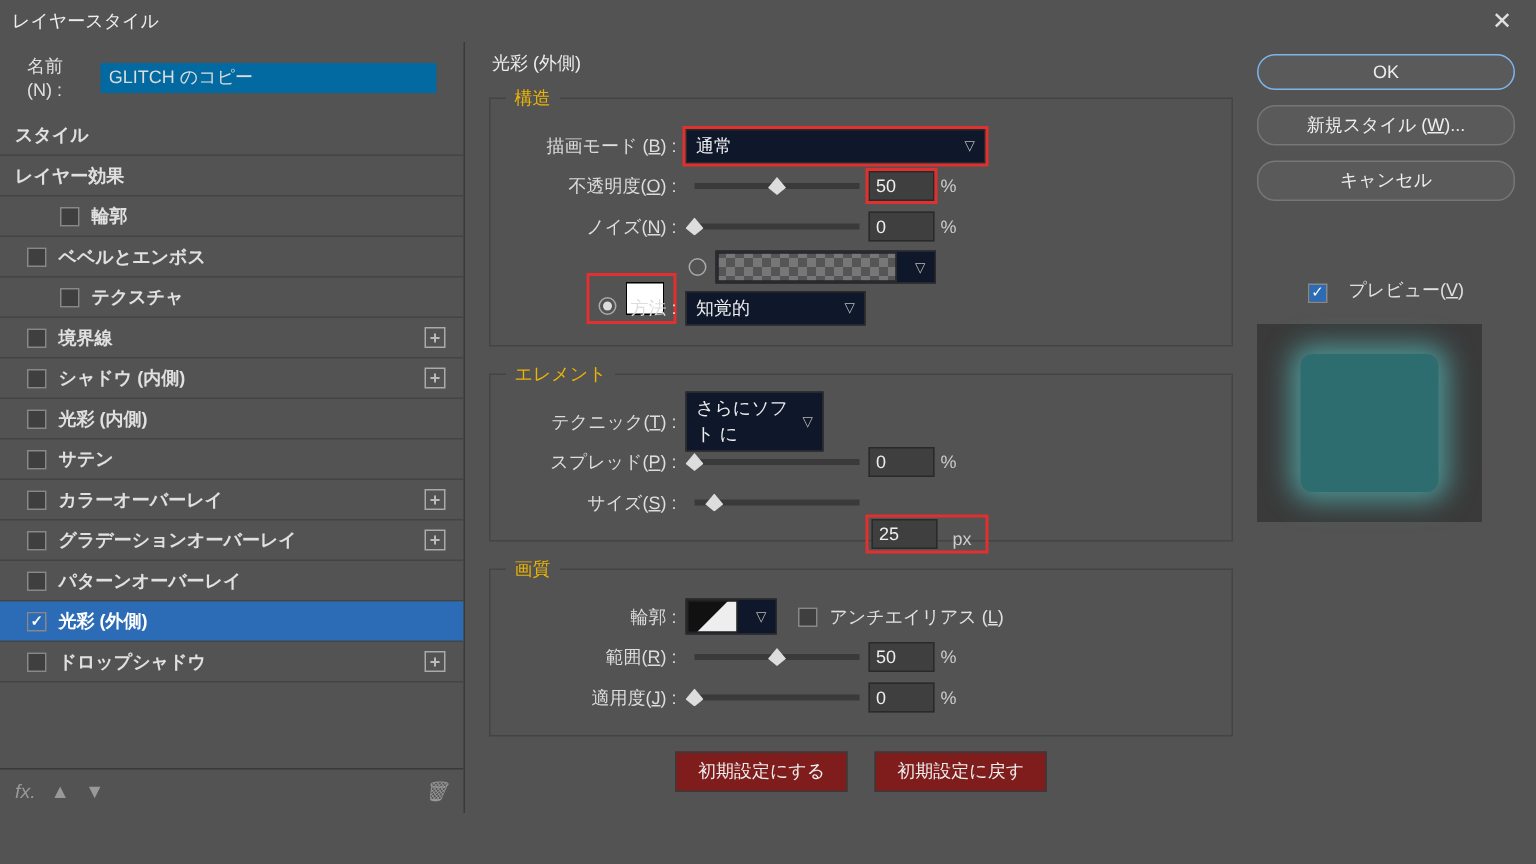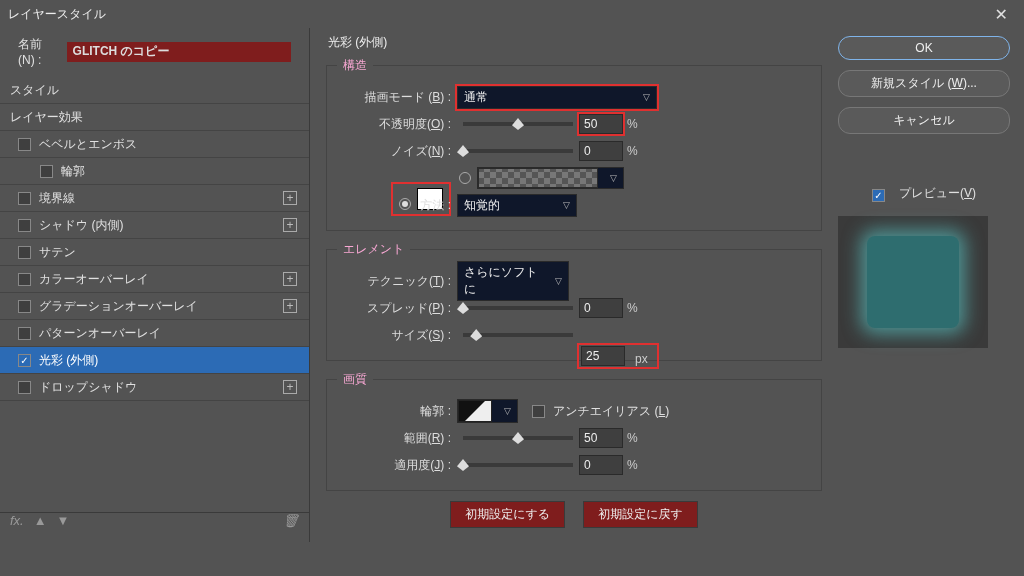--- a/index.html
+++ b/index.html
@@ -1,46 +1,46 @@
 <!DOCTYPE html>
 <html><head>
 <meta charset="utf-8">
 <style>
 * { box-sizing: border-box; margin: 0; padding: 0; font-family: "Yu Gothic", "Meiryo", sans-serif; }
 body { background: #535353; color: #e0e0e0; font-size: 12px; width: 1024px; height: 576px; overflow: hidden; }
 .titlebar { height: 28px; display: flex; align-items: center; justify-content: space-between; padding: 0 8px; background: #535353; }
 .titlebar .title { color: #eee; font-size: 12px; }
 .close-x { font-size: 16px; cursor: pointer; padding: 0 8px; }
 .name-row { display: flex; align-items: center; padding: 8px 18px 10px; gap: 8px; }
-.name-row input { background: #7f1d1d; border: none; color: #ddd; padding: 3px 6px; width: 260px; font-size: 12px; font-weight: bold; }
+.name-row input { background: #0369a1; border: none; color: #ddd; padding: 3px 6px; width: 260px; font-size: 12px; }
 .main { display: flex; height: calc(100% - 28px - 34px); }
 .sidebar { width: 310px; display: flex; flex-direction: column; border-right: 1px solid #3a3a3a; }
-.style-list { flex: 1; overflow: auto; }
+.style-list { flex: 1; overflow: auto; font-weight: bold; }
 .style-list .item { display: flex; align-items: center; padding: 5px 10px 5px 18px; border-bottom: 1px solid #444; height: 27px; position: relative; }
 .style-list .item.sub { padding-left: 40px; }
 .style-list .item.active { background: #2c6bb5; color: #fff; }
 .style-list .item.section { padding-left: 10px; }
 .chk { width: 13px; height: 13px; border: 1px solid #888; margin-right: 8px; display: inline-flex; align-items: center; justify-content: center; font-size: 10px; color: #fff; background:#3f3f3f; }
 .chk.checked::before { content: "✓"; background:#2c6bb5; display:block; width:100%; height:100%; text-align:center; line-height:11px;}
 .add-icon { position: absolute; right: 12px; top: 6px; width: 14px; height: 14px; border: 1px solid #aaa; color:#bbb; font-size: 12px; text-align:center; line-height: 12px; }
-.sidebar-footer { height: 30px; display: flex; align-items: flex-start; padding: 0 10px; gap: 10px; border-top:1px solid #3a3a3a;}
+.sidebar-footer { height: 30px; display: flex; align-items: center; padding: 0 10px; gap: 10px; border-top:1px solid #3a3a3a;}
 .sidebar-footer .spacer { flex: 1; }
 .sidebar-footer .ico { color:#999; font-style: italic; font-size: 13px; }
 .content { flex: 1; padding: 6px 12px 6px 16px; overflow:auto; position: relative; }
 .right-panel { width: 190px; padding: 8px 14px 8px 4px; display:flex; flex-direction:column; gap:10px;}
 .field-row { display: flex; align-items: center; margin: 3px 0; height: 24px; }
 .field-row .lab { width: 120px; text-align: right; padding-right: 6px; color: #ddd; }
 .slider { flex: 1; height: 4px; background: #3a3a3a; position: relative; margin: 0 6px; max-width: 110px; }
 .slider .thumb { position: absolute; top: -4px; width: 12px; height: 12px; background: #ddd; border-radius: 0; transform: translateX(-50%); clip-path: polygon(50% 0, 100% 60%, 50% 100%, 0 60%);}
 .numbox { width: 44px; background: #3f3f3f; border: 1px solid #2a2a2a; color: #eee; text-align: left; padding: 2px 4px; font-size: 12px; }
 .unit { width: 24px; padding-left: 4px; color: #ccc; }
 .dropdown { background: #0f172a; border: 1px solid #2a2a2a; color: #eee; padding: 2px 6px; font-size: 12px; display:flex; align-items:center; justify-content:space-between;}
 .dropdown .caret { font-size: 9px; color:#bbb; margin-left:6px;}
 fieldset { border: 1px solid #444; margin: 6px 0 10px; padding: 8px 10px 10px; }
-fieldset legend { padding: 0 6px; color: #f9a8d4; font-size: 12px;}
+fieldset legend { padding: 0 6px; color: #eab308; font-size: 12px;}
 .section-title { color:#eee; margin: 0 0 2px 2px; font-size:12px;}
 .red-box { outline: 2px solid #e03030; outline-offset: 0; }
 .radio { width: 12px; height: 12px; border-radius: 50%; border: 1px solid #aaa; display:inline-block; position:relative;}
 .radio.selected::after { content:""; position:absolute; inset:2px; border-radius:50%; background:#ddd;}
 .swatch-white { width: 26px; height: 22px; background:#fff; border:1px solid #000;}
 .gradient-swatch { width: 120px; height: 20px; background: repeating-conic-gradient(#777 0 25%, #555 0 50%) 50%/12px 12px; border:1px solid #2a2a2a;}
 .btn { background: #5a5a5a; border: 1px solid #777; border-radius: 12px; padding: 4px 14px; color:#eee; text-align:center; font-size:12px; cursor:pointer; min-width: 150px;}
 .btn.primary { border-color:#7fb4ea; }
 .preview-box { width: 150px; height:132px; background:#3a3a3a; display:flex; align-items:center; justify-content:center; margin-top: 4px;}
 .preview-inner { width: 92px; height: 92px; background:#2e6d6f; border-radius:8px; box-shadow: 0 0 18px 6px rgba(93,221,221,0.55);}
@@ -67,37 +67,45 @@
       <input value="GLITCH のコピー" style="">
     </div>
     <div class="style-list">
       <div class="item section">
           <span>スタイル</span>
         </div>
       <div class="item section">
           <span>レイヤー効果</span>
         </div>
 
+      <div class="item sub">
+          <span class="chk"></span>
+          <span>輪郭</span>
+        </div>
       <div class="item">
           <span class="chk"></span>
           <span>ベベルとエンボス</span>
         </div>
       <div class="item sub">
           <span class="chk"></span>
-          <span>輪郭</span>
+          <span>テクスチャ</span>
         </div>
       <div class="item">
           <span class="chk"></span>
           <span>境界線</span>
           <span class="add-icon">+</span>
         </div>
       <div class="item">
           <span class="chk"></span>
           <span>シャドウ (内側)</span>
           <span class="add-icon">+</span>
+        </div>
+      <div class="item">
+          <span class="chk"></span>
+          <span>光彩 (内側)</span>
         </div>
       <div class="item">
           <span class="chk"></span>
           <span>サテン</span>
         </div>
       <div class="item">
           <span class="chk"></span>
           <span>カラーオーバーレイ</span>
           <span class="add-icon">+</span>
         </div>
@@ -176,21 +184,21 @@
           <span>知覚的</span>
             <span class="caret">▽</span>
         </div>
       </div>
     </fieldset>
 
     <fieldset>
       <legend>エレメント</legend>
       <div class="field-row">
         <span class="lab">テクニック(<span class="und">T</span>) :</span>
-        <div class="dropdown" style="width:112px;">
+        <div class="dropdown" style="width:92px;">
           <span>さらにソフト に</span>
             <span class="caret">▽</span>
         </div>
       </div>
       <div class="field-row">
         <span class="lab">スプレッド(<span class="und">P</span>) :</span>
         <div class="slider">
             <div class="thumb" style="left:0%"></div>
           </div>
         <input class="numbox" value="0" style="">

